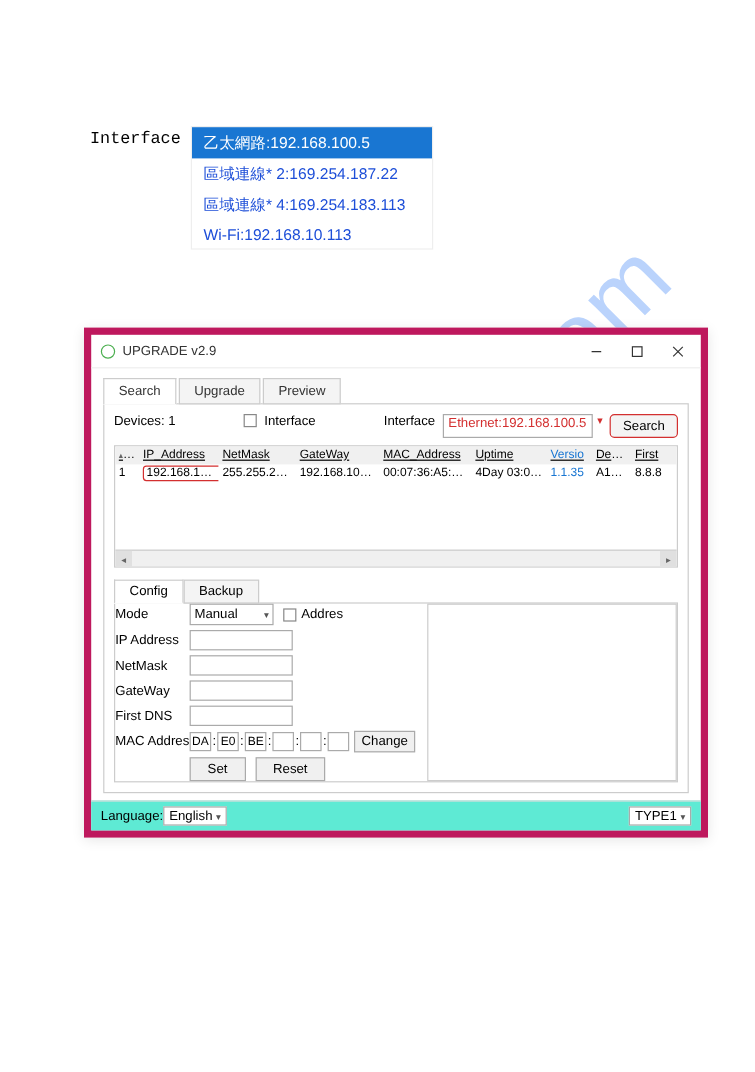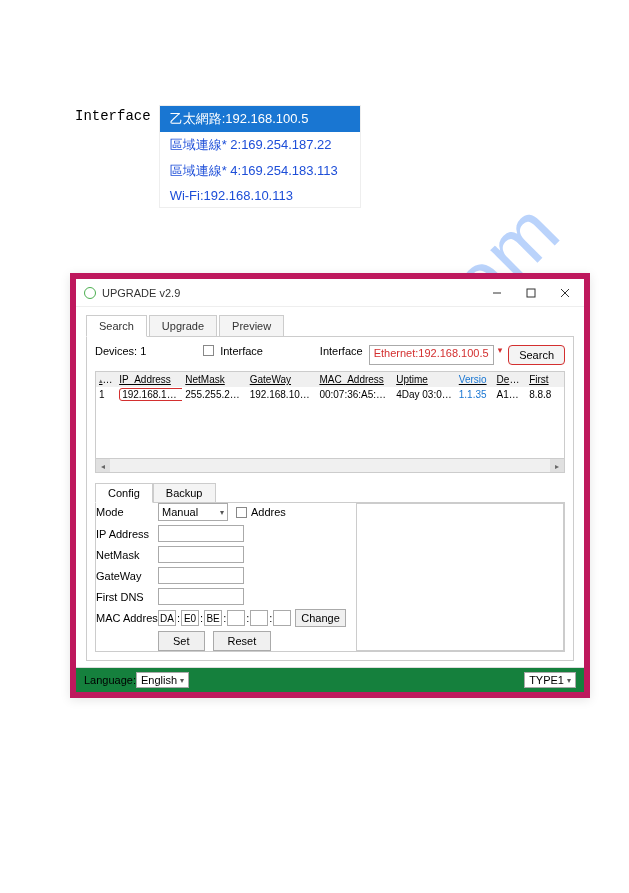--- a/index.html
+++ b/index.html
@@ -234,21 +234,21 @@
       font-size: 11px;
     }
     .btn-row { display: flex; gap: 8px; margin-left: 62px; margin-top: 4px; }
 
     .footer {
       display: flex;
       align-items: center;
       padding: 4px 8px;
       border-top: 1px solid #ddd;
       font-size: 11px;
-      background: #15803d;
+      background: #5eead4;
     }
     .footer-select {
       border: 1px solid #aaa;
       padding: 1px 4px;
       font-size: 11px;
       background: #fff;
       display: flex; align-items: center; gap: 3px;
     }
     .footer-right { margin-left: auto; display: flex; align-items: center; gap: 3px; padding: 1px 4px; border: 1px solid #aaa; background: #fff; }
     .snapshot-row { display: flex; align-items: center; gap: 4px; margin-left: 8px; }

